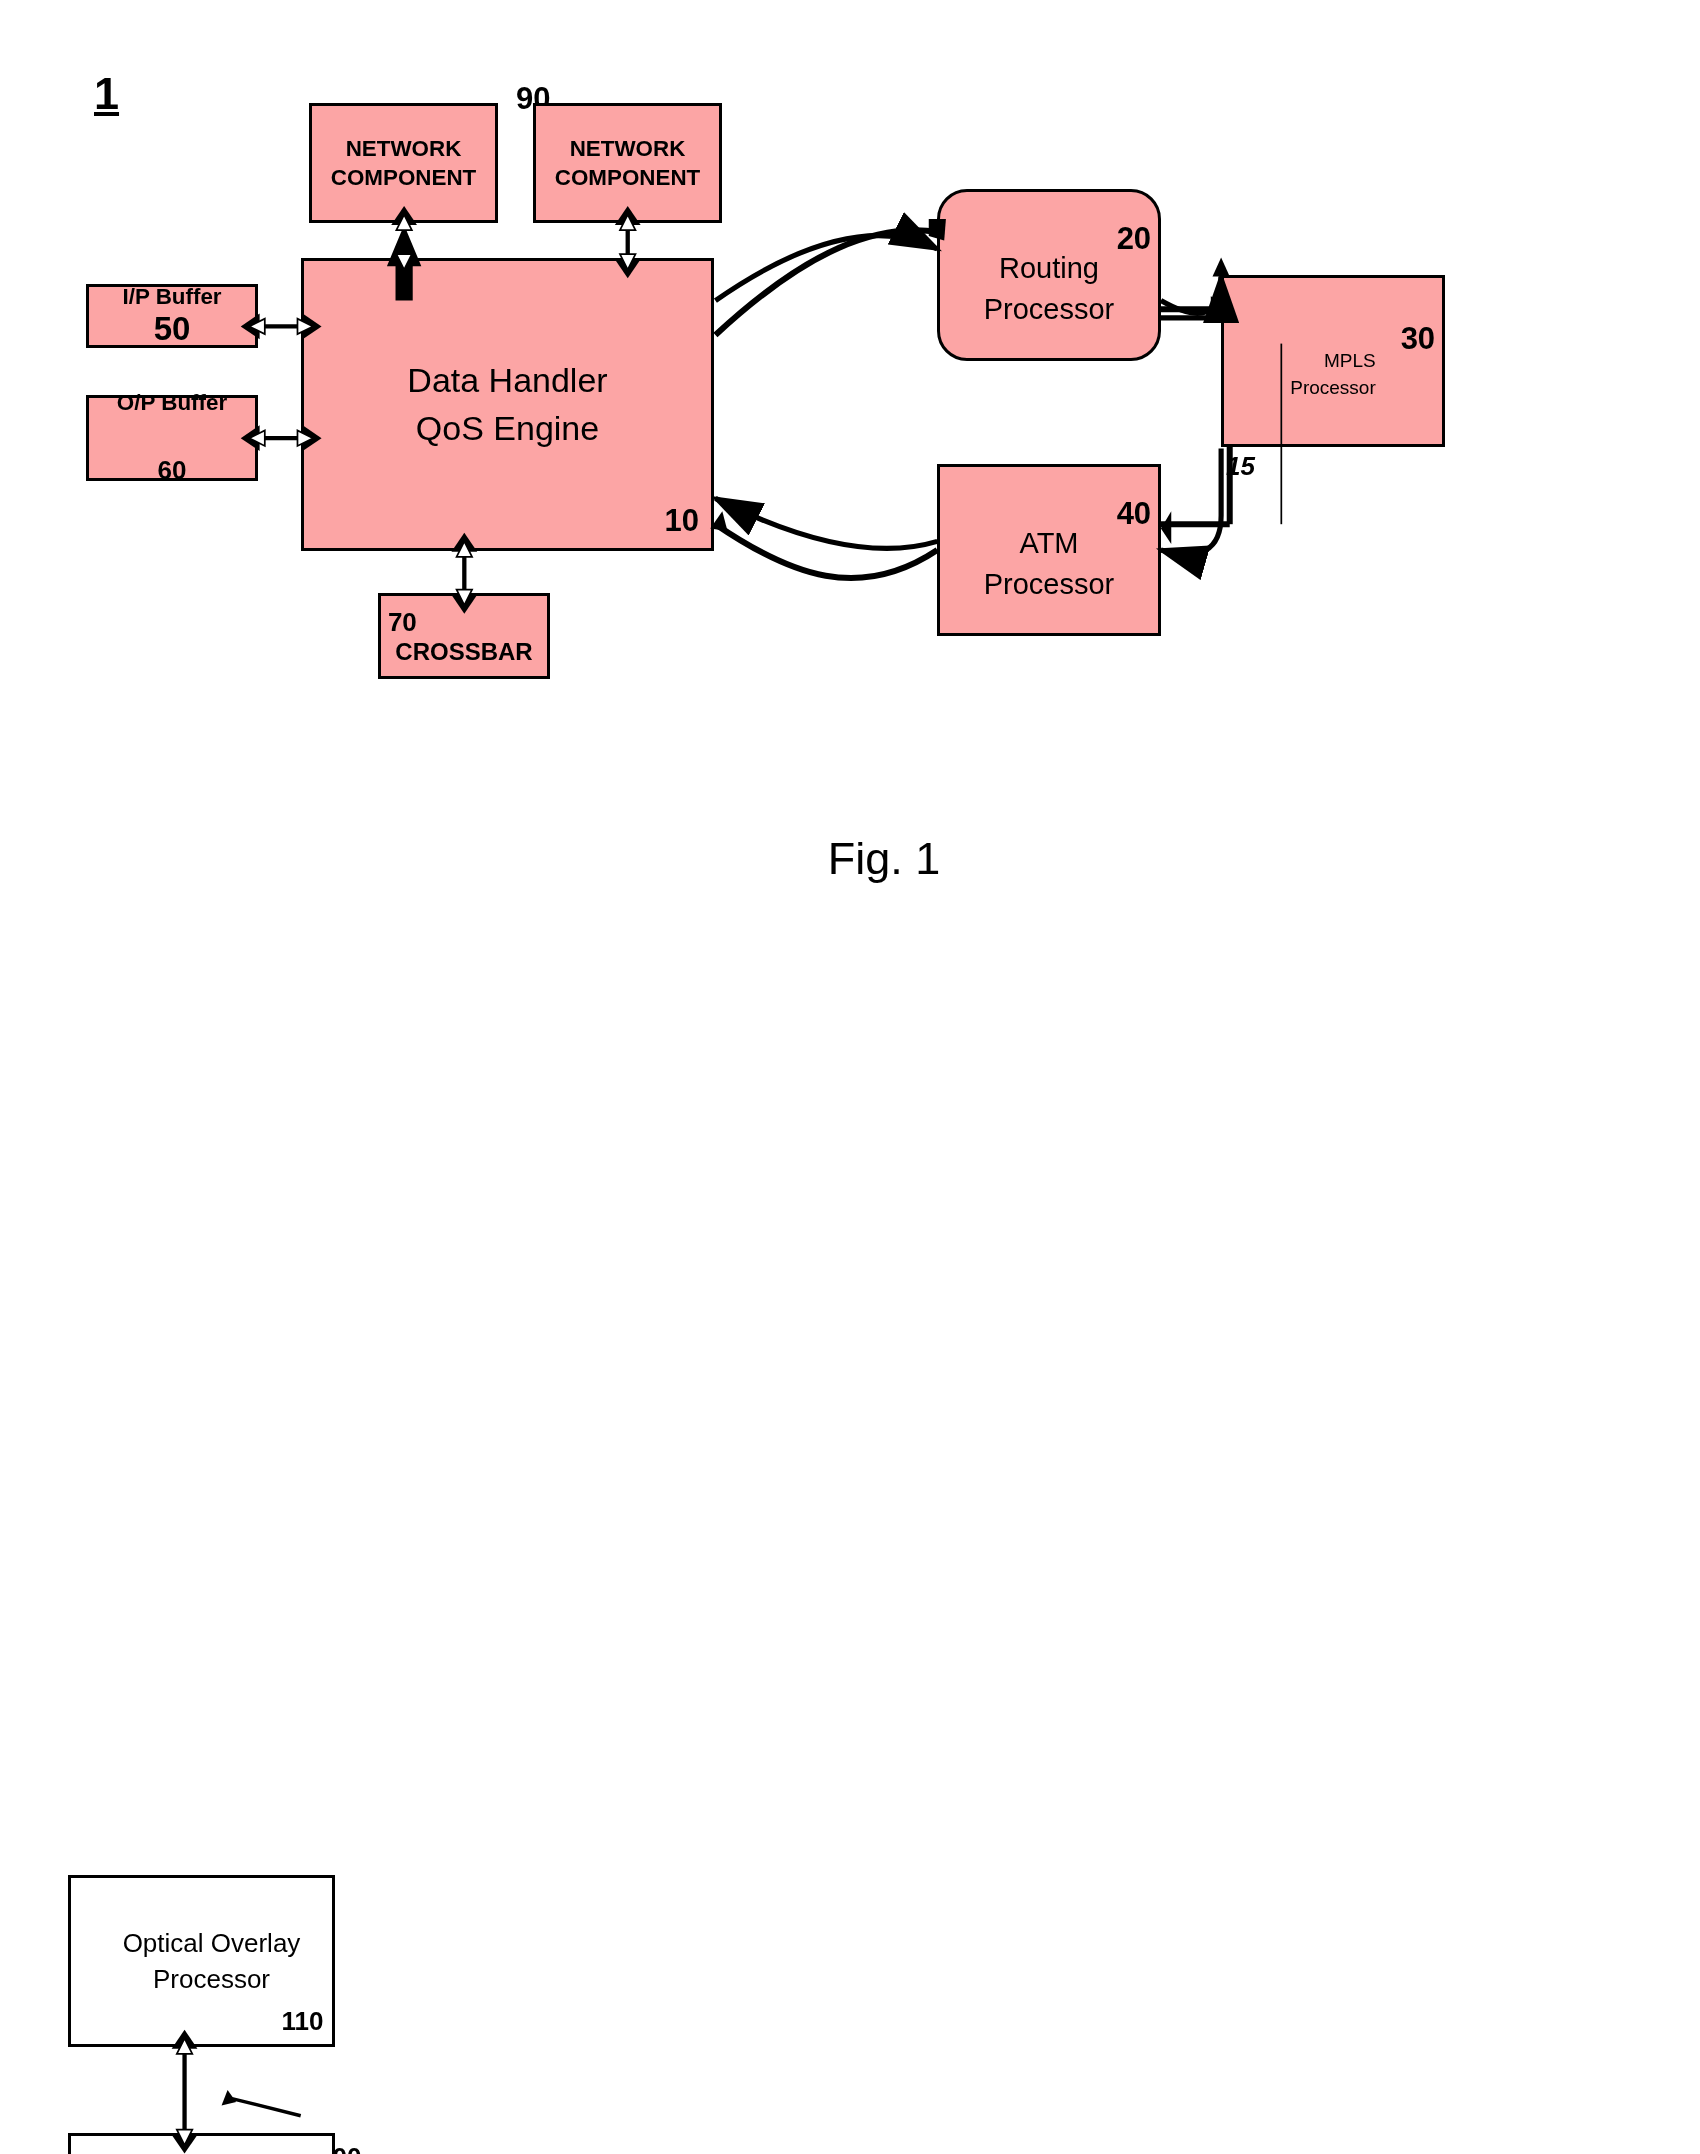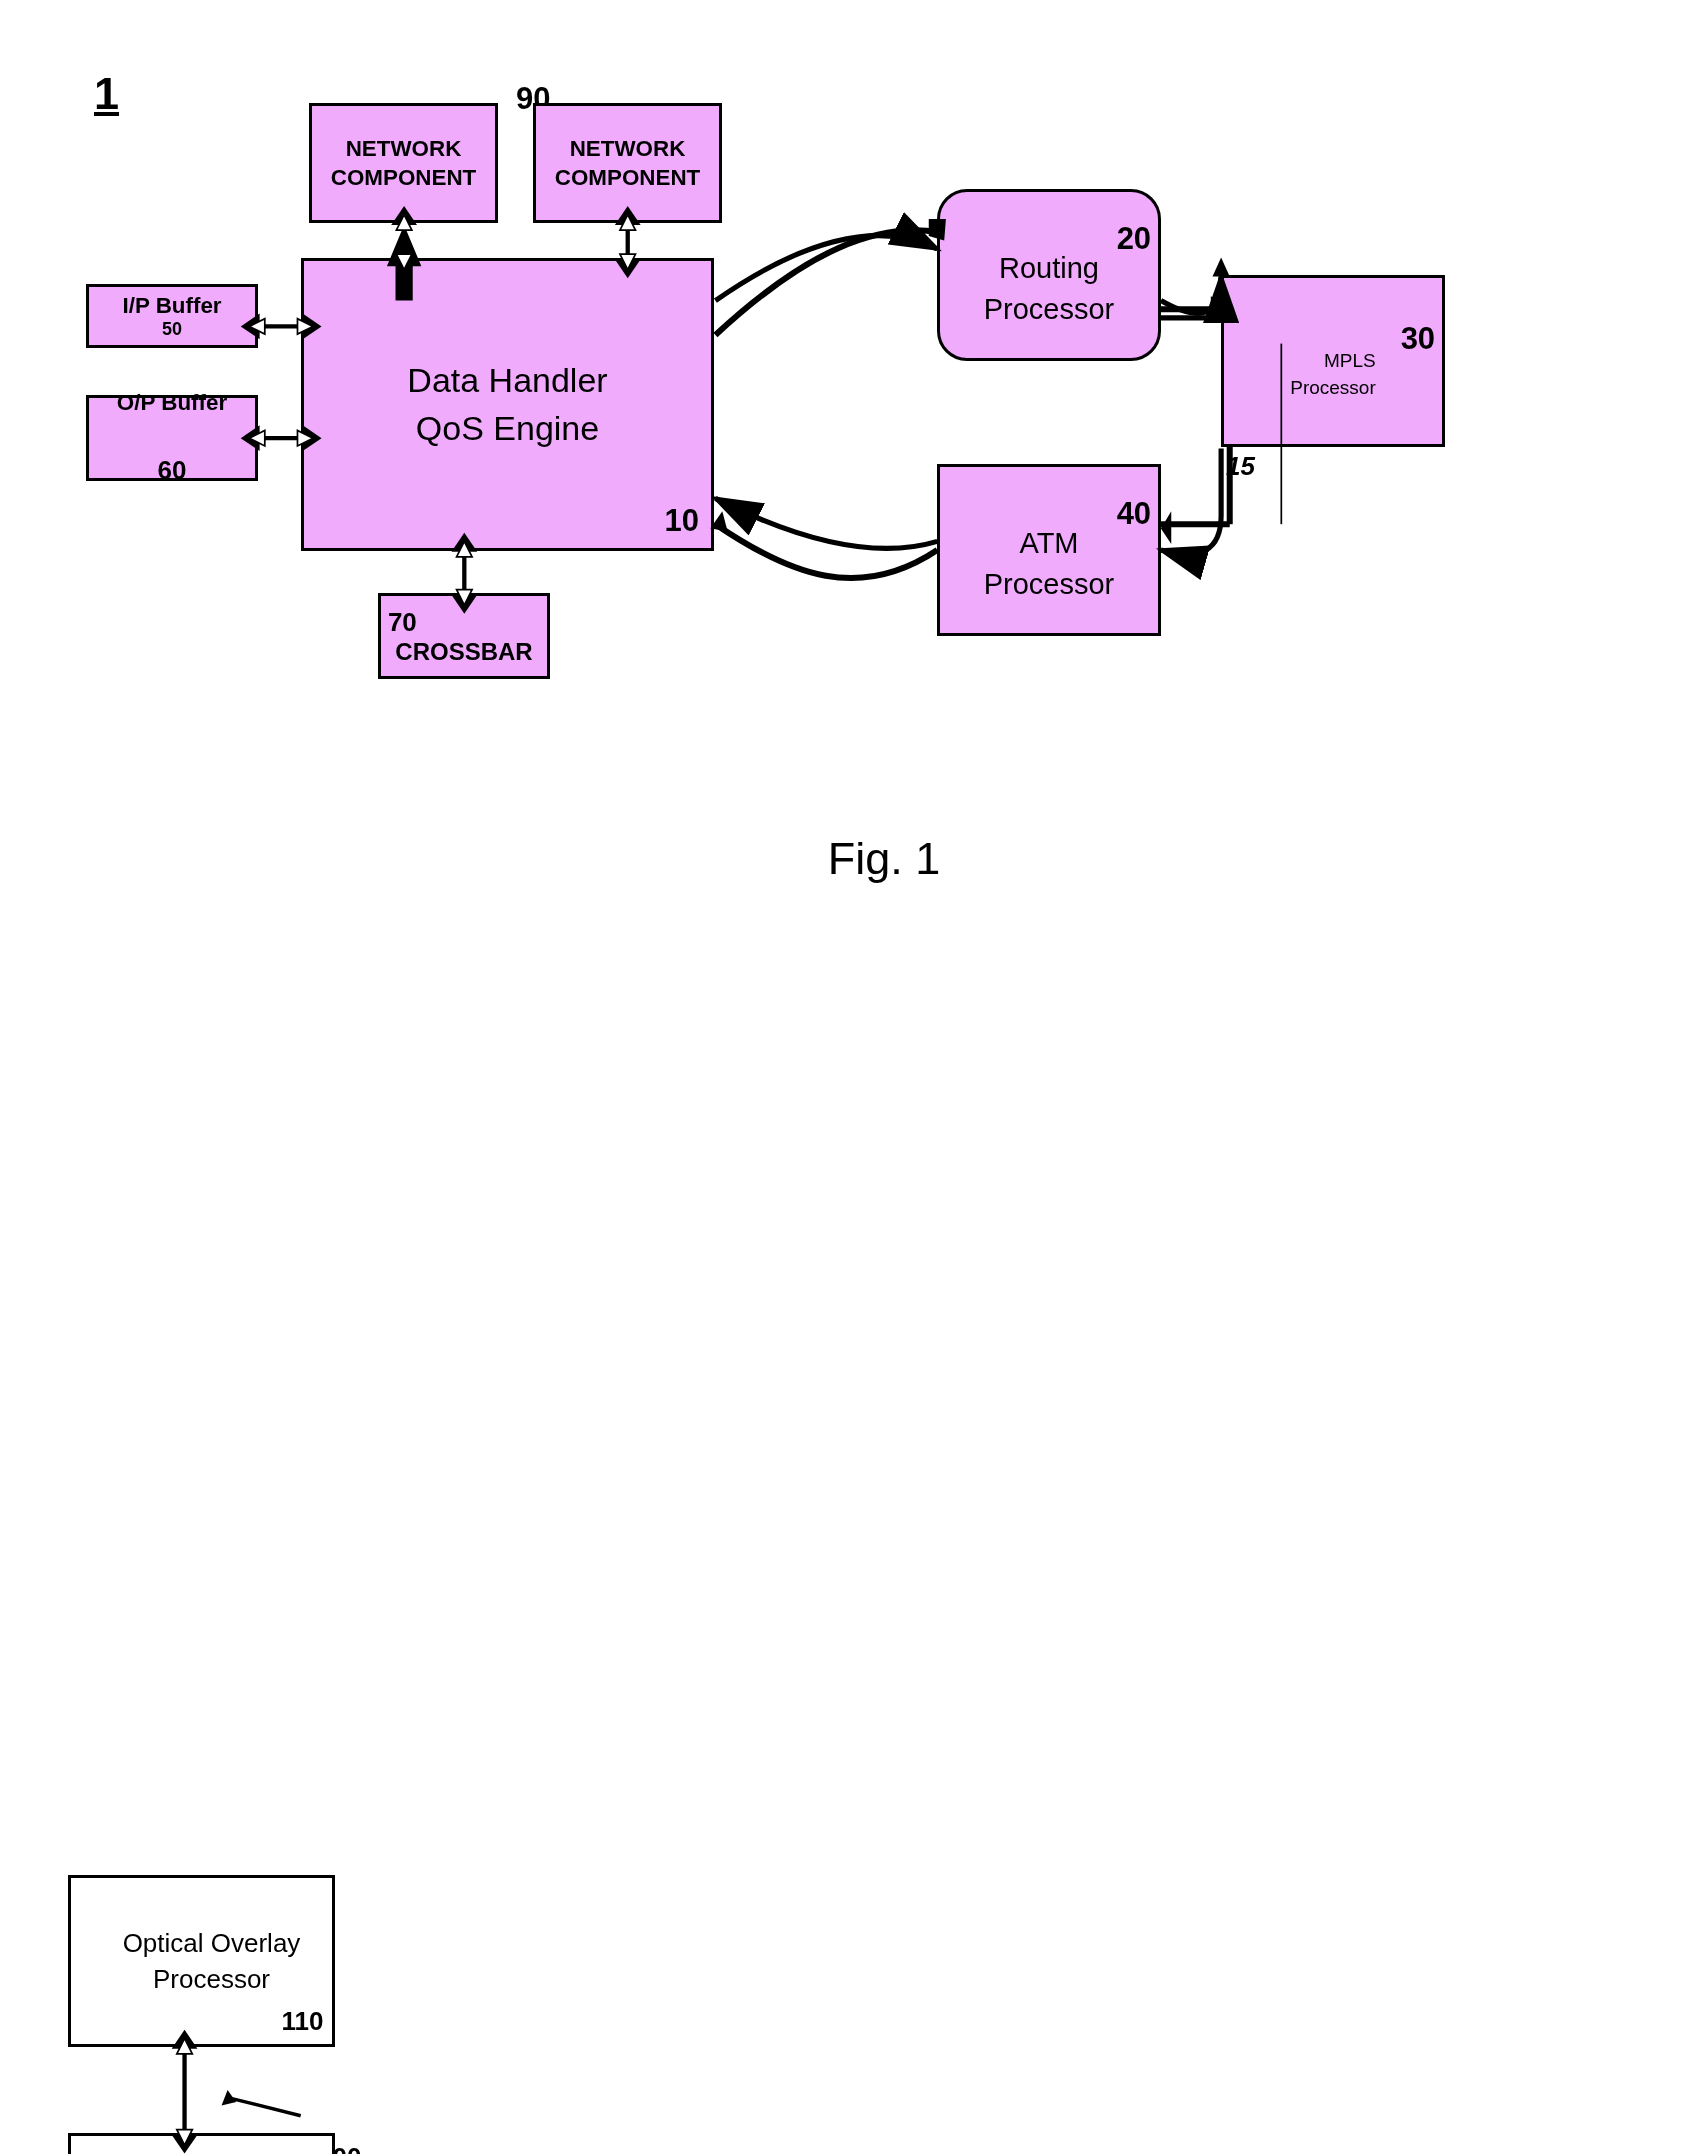--- a/index.html
+++ b/index.html
@@ -21,21 +21,21 @@
     
     .fig1 {
       position: relative;
       width: 1700px;
       height: 903px;
     }
 
     .box {
       position: absolute;
       border: 3.4px solid #000;
-      background: #f0abfc;
+      background: #fca5a5;
       display: flex;
       flex-direction: column;
       align-items: center;
       justify-content: center;
       text-align: center;
     }
 
     
     .net-comp-1 {
       width: 189px;
@@ -172,21 +172,21 @@
     <div class="box net-comp-1">
       <span style="font-size:22.4px; font-weight:bold; text-align:center; line-height:1.3;">NETWORK<br>COMPONENT</span>
     </div>
 
     <div class="box net-comp-2">
       <span style="font-size:22.4px; font-weight:bold; text-align:center; line-height:1.3;">NETWORK<br>COMPONENT</span>
     </div>
 
     <div class="box ip-buffer">
       <span style="font-size:22.4px;">I/P Buffer</span>
-      <span style="font-size:18px; font-weight:bold;">50</span>
+      <span style="font-size:33px; font-weight:bold;">50</span>
     </div>
 
     <div class="box op-buffer">
       <span style="font-size:22.4px;">O/P Buffer</span>
       <span style="font-size:26px; font-weight:bold;margin-top:39px;">60</span>
     </div>
 
     <div class="box data-handler">
       <span style="font-size:34px; text-align:center; line-height:1.4;">Data Handler<br>QoS Engine</span>
       <span style="position:absolute; bottom:8.6px; right:12px; font-size:31px; font-weight:bold;">10</span>

